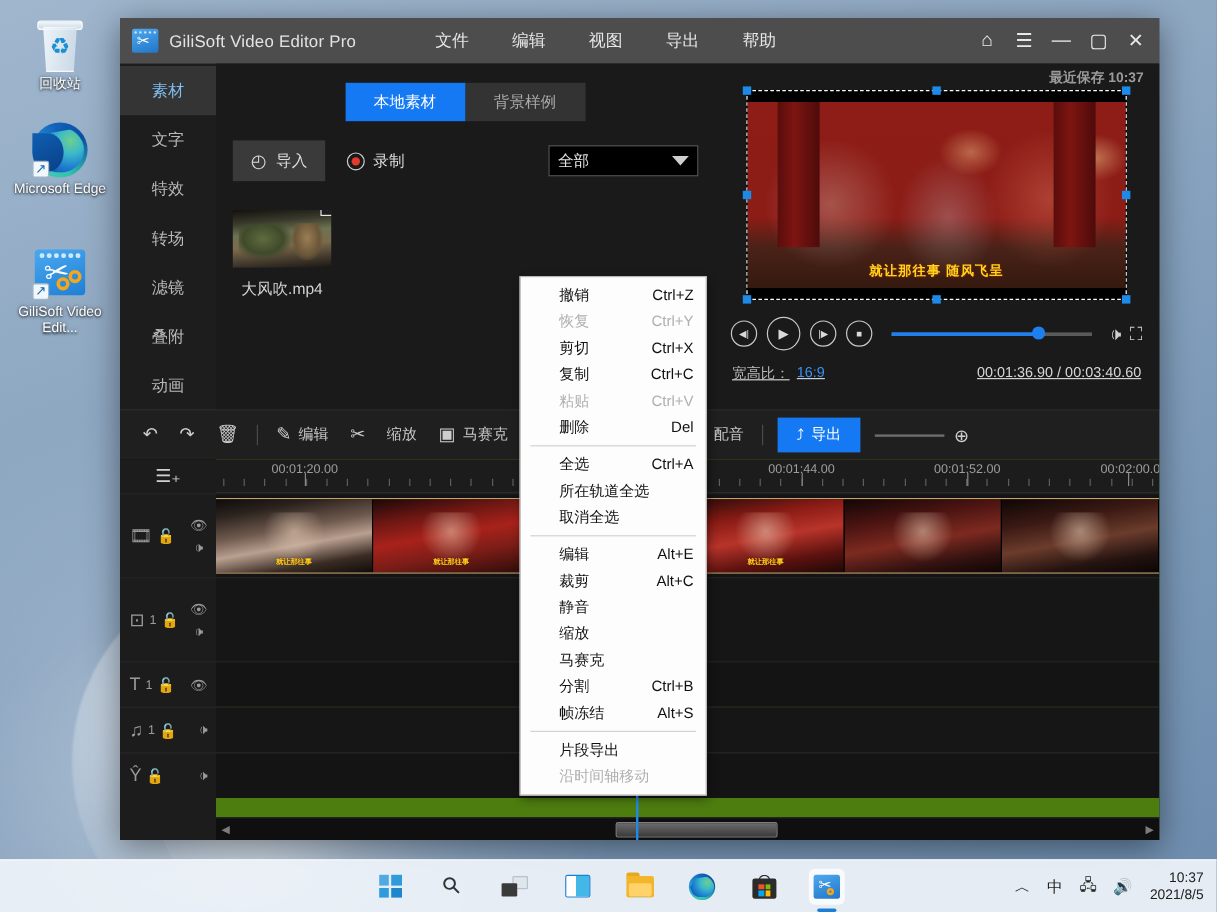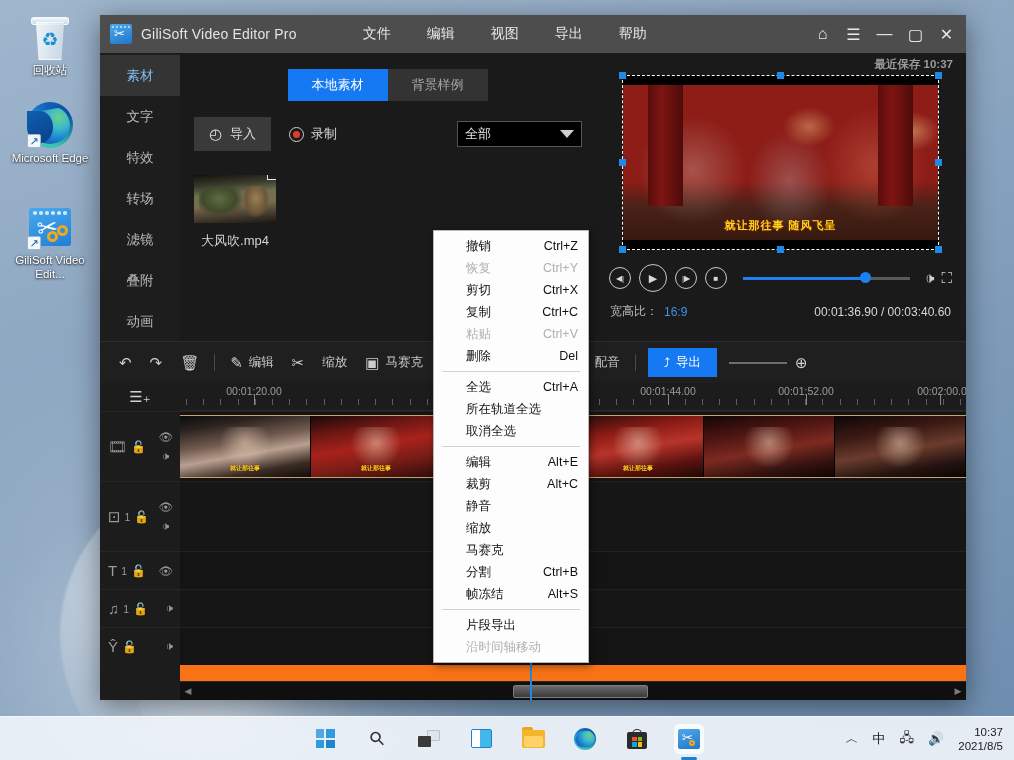--- a/index.html
+++ b/index.html
@@ -226,21 +226,21 @@
   .circbtn {
     width:22px;height:22px;border:1.5px solid #c8c8c8;border-radius:50%;
     display:flex;align-items:center;justify-content:center;color:#d9d9d9;font-size:8px;margin-right:8px;cursor:default;
   }
   .circbtn.big { width:28px;height:28px;font-size:11px; }
   .seekwrap { flex:1; display:flex; align-items:center; margin:0 8px; position:relative; height:14px; }
   .seektrack { position:absolute; left:0; right:0; top:6px; height:2.5px; background:#5a5a5a; }
   .seekfill { position:absolute; left:0; top:6px; height:2.5px; background:#1d7ff0; }
   .seekknob { position:absolute; width:11px;height:11px;border-radius:50%;background:#1d7ff0; top:1px; }
   .pctrl .spk, .pctrl .fs { color:#cfcfcf; font-size:15px; margin-left:7px; cursor:default; }
-  .metaline { display:flex; align-items:center; margin:11px 7px 0 7px; font-size:12px; }
+  .metaline { display:flex; margin:11px 7px 0 7px; font-size:12px;text-decoration:underline; }
   .metaline .lk { color:#b9b9b9; }
   .metaline .vv { color:#3a93f0; margin-left:6px; }
   .metaline .tc { margin-left:auto; color:#d8d8d8; }
 
   
   #tbar {
     height:42px; flex:0 0 42px; background:#1f1f1f; display:flex; align-items:center;
     padding:0 10px; border-top:1px solid #2d2d2d; gap:0px;
   }
   .ti { display:flex; align-items:center; gap:6px; color:#c8c8c8; font-size:12.5px; padding:0 9px; cursor:default; height:30px; }
@@ -267,21 +267,21 @@
   .thd .lock { font-size:12px; color:#9b9b9b; }
   .thd .eyes { margin-left:auto; margin-right:7px; display:flex; flex-direction:column; gap:6px; align-items:center; }
   .thd .eyes span { font-size:11.5px; color:#9b9b9b; }
   .thd.h1 { height:70px; }
   .thd.h2 { height:70px; }
   .thd.h3 { height:38px; }
   .thd.h4 { height:38px; }
   .thd.h5 { height:38px; }
   .thd.row-inline .eyes { flex-direction:row; gap:7px; }
 
-  #tracks { flex:1; position:relative; background:#f97316; overflow:hidden; }
+  #tracks { flex:1; position:relative; background:#4d7c0f; overflow:hidden; }
   #ruler { height:28px; background:#1c1c1c; position:relative; border-bottom:1px solid #2a2a2a; }
   #ruler .tk { position:absolute; top:16px; width:1px; height:6px; background:#5e5e5e; }
   #ruler .tkmaj { height:11px; top:11px; background:#8a8a8a; }
   #ruler .lab { position:absolute; top:2px; font-size:10.5px; color:#9d9d9d; transform:translateX(-50%); white-space:nowrap; }
 
   .trk { border-top:1px solid #222; position:relative; }
   .trk.t1 { height:70px; background:#141414; }
   .trk.t2 { height:70px; background:#161616; }
   .trk.t3 { height:38px; background:#141414; }
   .trk.t4 { height:38px; background:#161616; }

